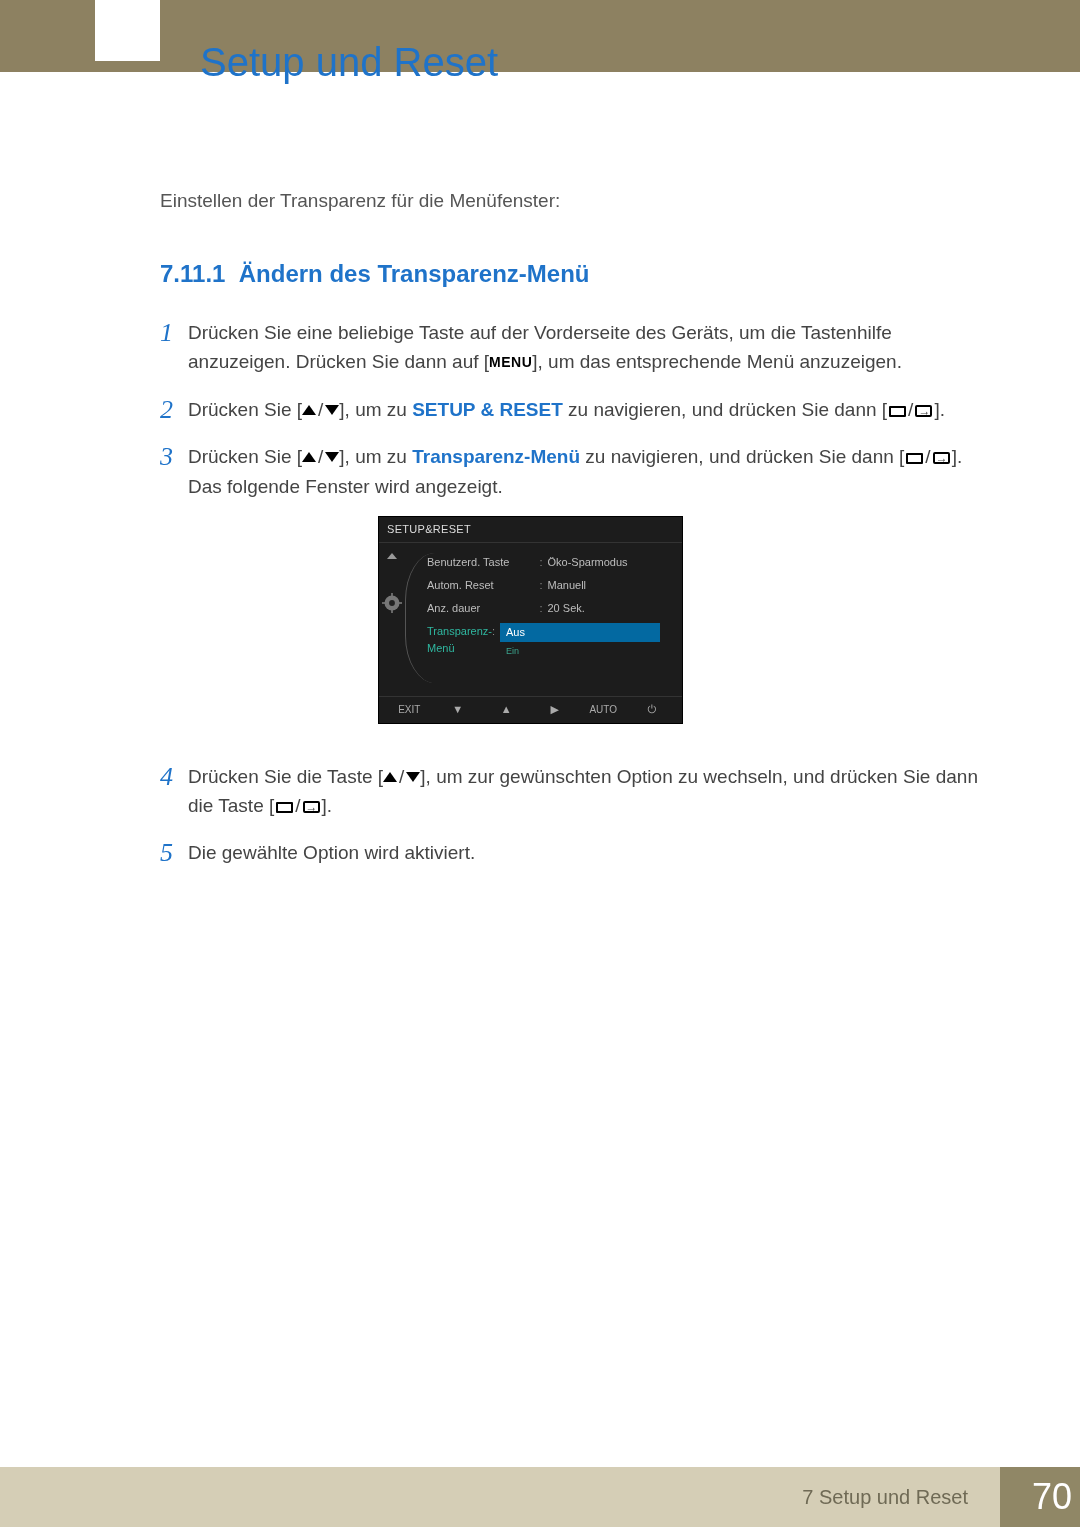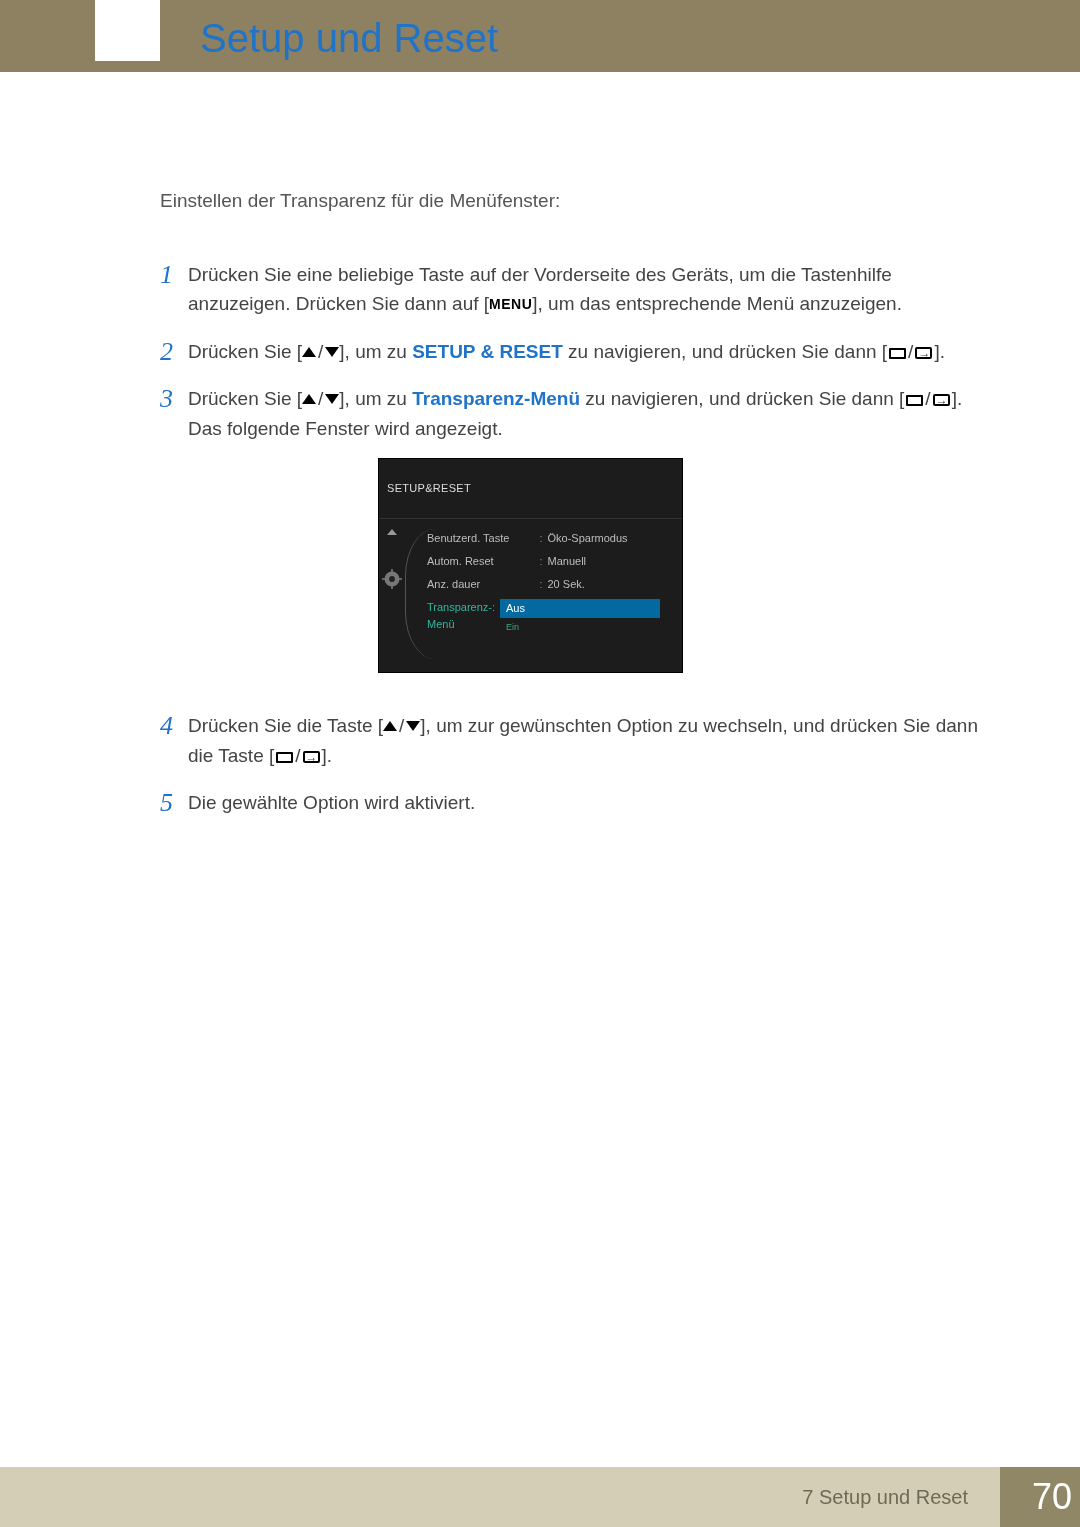--- a/index.html
+++ b/index.html
@@ -18,21 +18,21 @@
     background: #8d8161;
   }
   .top-white-block {
     position: absolute;
     top: 0; left: 95px;
     width: 65px; height: 61px;
     background: #fff;
   }
   .chapter-title {
     position: absolute;
-    top: 16px; left: 200px;
+    top: 40px; left: 200px;
     font-size: 40px;
     color: #1f73c9;
   }
   .content {
     position: absolute;
     top: 190px;
     left: 80px;
     right: 90px;
   }
   .h-section {
@@ -136,21 +136,21 @@
     width: 305px;
     margin: 15px 0 20px 190px;
     background: #1c1c1c;
     color: #bdbdbd;
     font-size: 11px;
     font-family: Arial, sans-serif;
     border: 1px solid #000;
     position: relative;
   }
   .osd-title {
-    padding: 21px 8px;
+    padding: 4px 8px;
     color: #ddd;
     font-size: 11px;
     border-bottom: 1px solid #333;
     letter-spacing: 0.3px;
   }
   .osd-body {
     display: flex;
     padding: 4px 16px 34px 2px;
     position: relative;
     min-height: 140px;
@@ -249,20 +249,23 @@
 <body>
 
 <div class="top-banner"></div>
 <div class="top-white-block"></div>
 <div class="chapter-title">Setup und Reset</div>
 
 <div class="content">
 
   <div class="intro-text">Einstellen der Transparenz für die Menüfenster:</div>
 
+  <div class="h-sub">
+    <span>7.11.1</span>&nbsp;&nbsp;<span>Ändern des Transparenz-Menü</span>
+  </div>
 
   <div class="steps">
 
     <div class="step">
       <div class="step-num">1</div>
       <div class="step-body">
         <span>Drücken Sie eine beliebige Taste auf der Vorderseite des Geräts, um die Tastenhilfe anzuzeigen. Drücken Sie dann auf [</span><span class="menu-word">MENU</span><span>], um das entsprechende Menü anzuzeigen.</span>
       </div>
     </div>
 
@@ -315,20 +318,28 @@
               <div class="osd-row active">
                 <span class="osd-label">Transparenz-Menü</span>
                   <span class="osd-colon">:</span>
                 <span class="osd-value">
                   <span class="osd-selected">Aus</span><br>
                   <span class="osd-ein">Ein</span>
                 </span>
               </div>
             </div>
           </div>
+          <div class="osd-bottom">
+            <span>EXIT</span>
+            <span class="glyph">▼</span>
+            <span class="glyph">▲</span>
+            <span class="glyph">▶</span>
+            <span>AUTO</span>
+            <span class="glyph">⏻</span>
+          </div>
         </div>
       </div>
     </div>
 
     <div class="step">
       <div class="step-num">4</div>
       <div class="step-body">
         <span>Drücken Sie die Taste [</span><span class="icon-tri tri-up"></span>/<span class="icon-tri tri-down"></span><span>], um zur gewünschten Option zu wechseln, und drücken Sie dann die Taste [</span><span class="screen-icon"></span>/<span class="enter-icon"></span><span>].</span>
       </div>
     </div>

